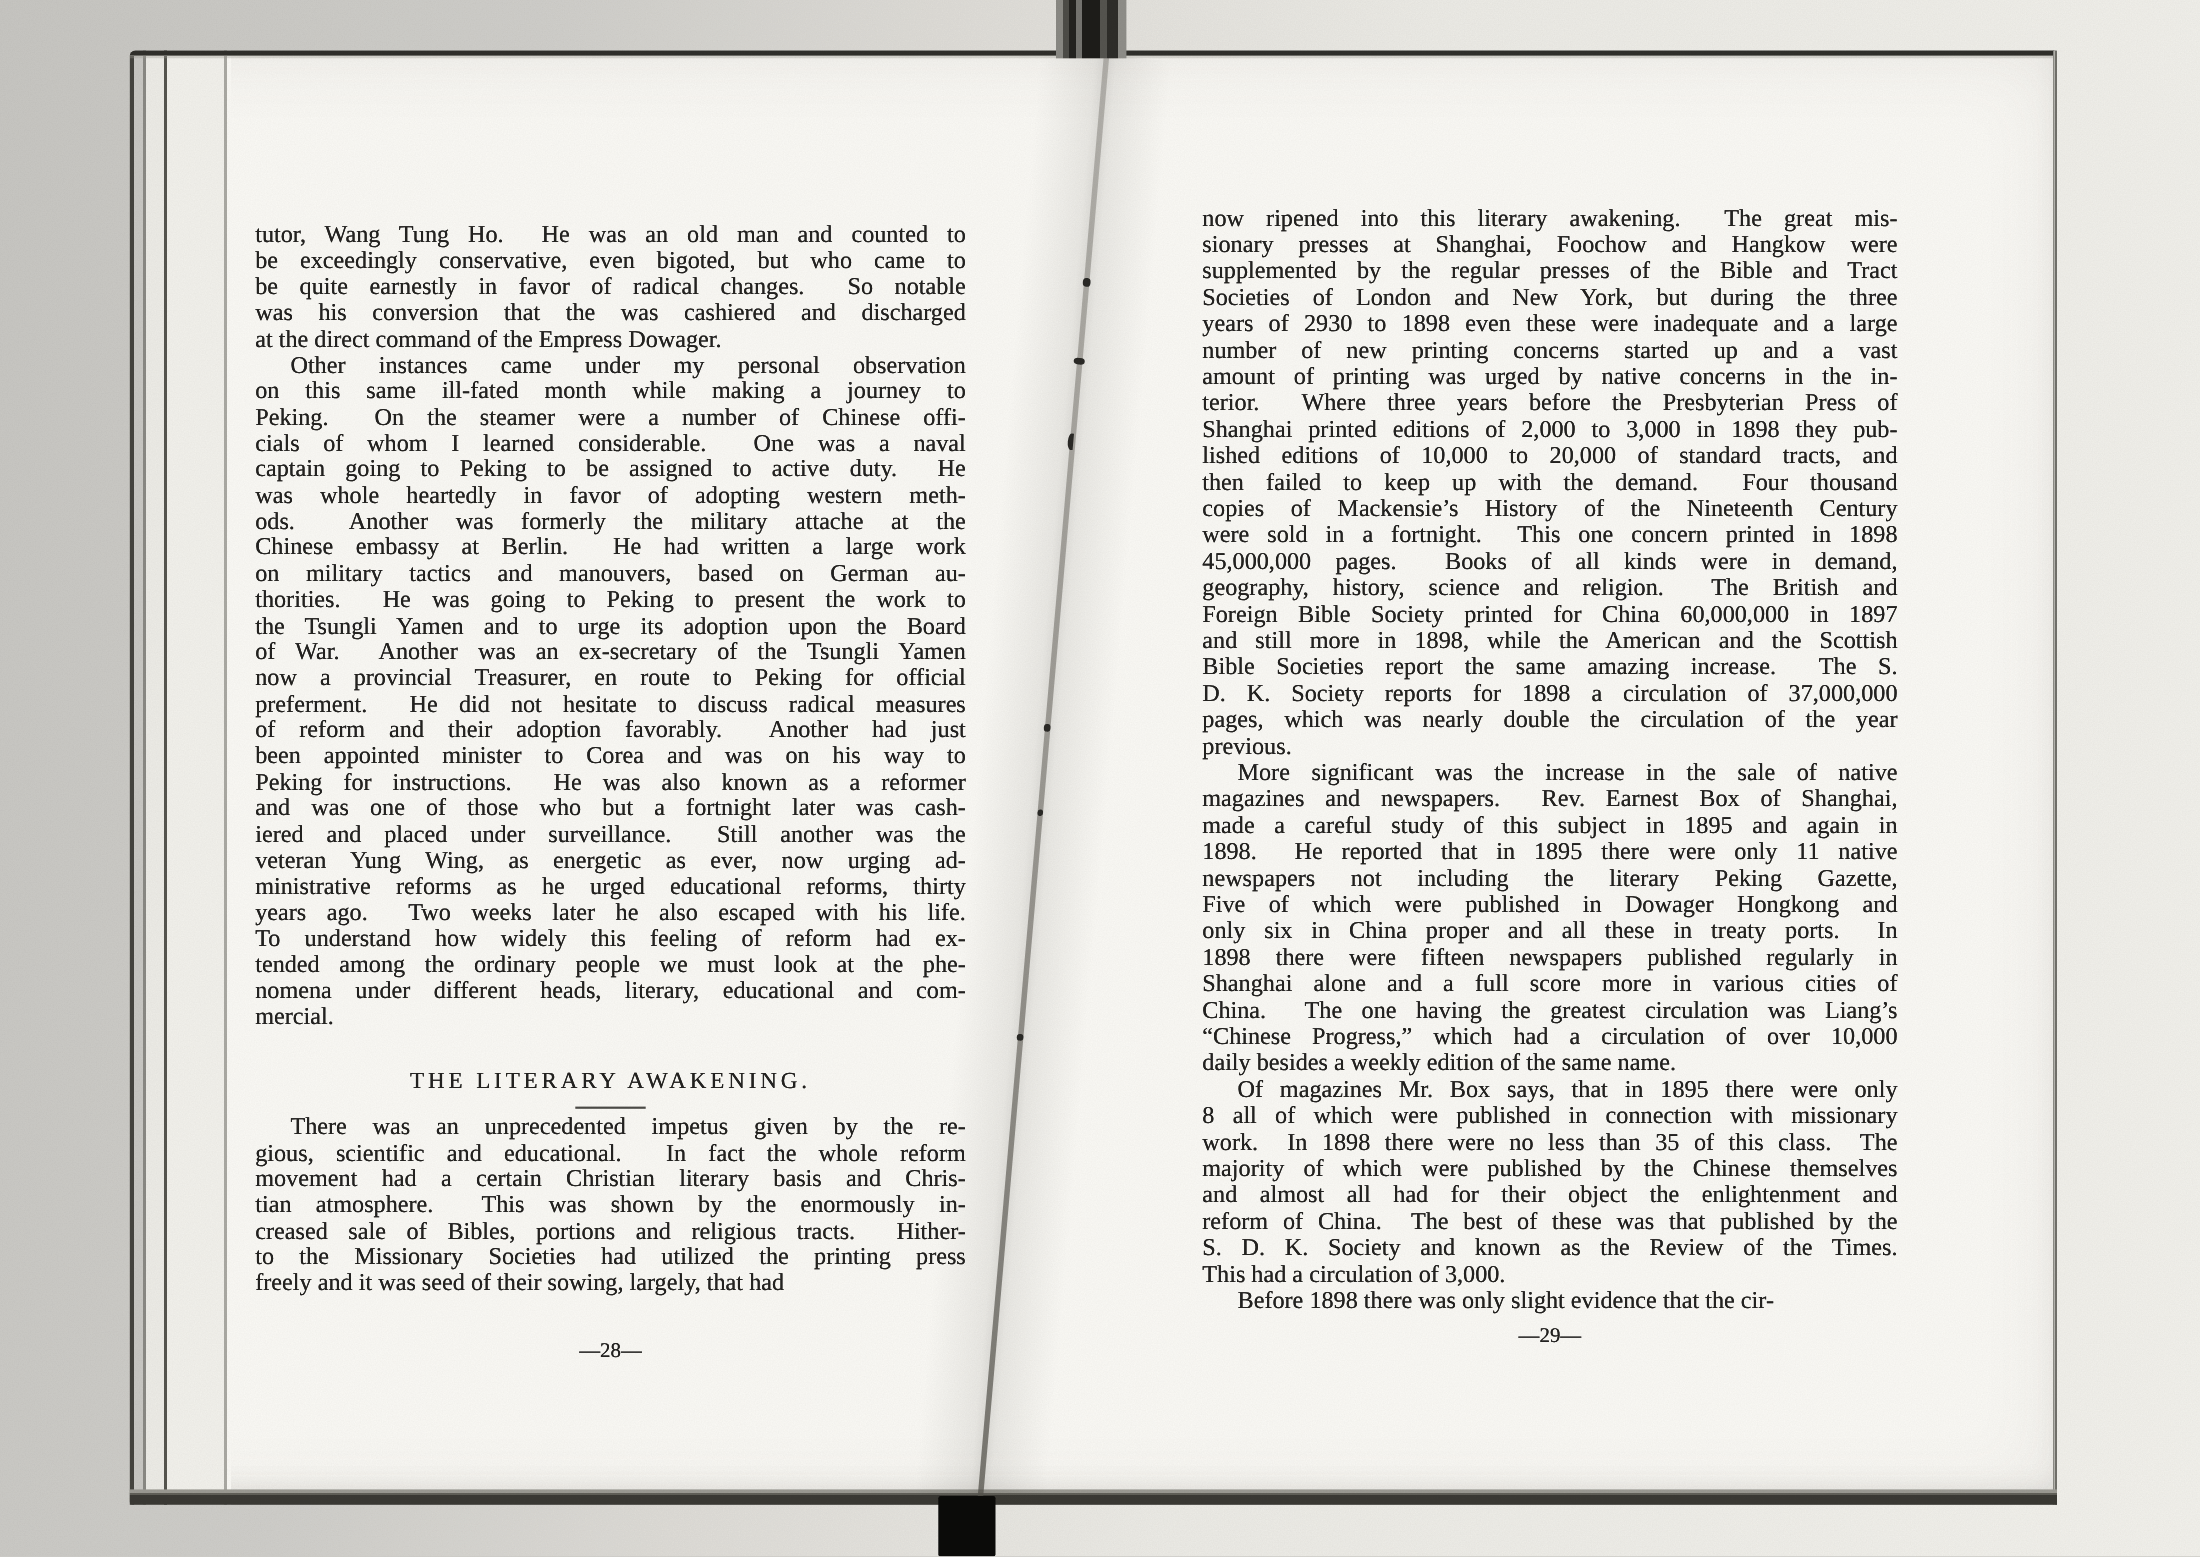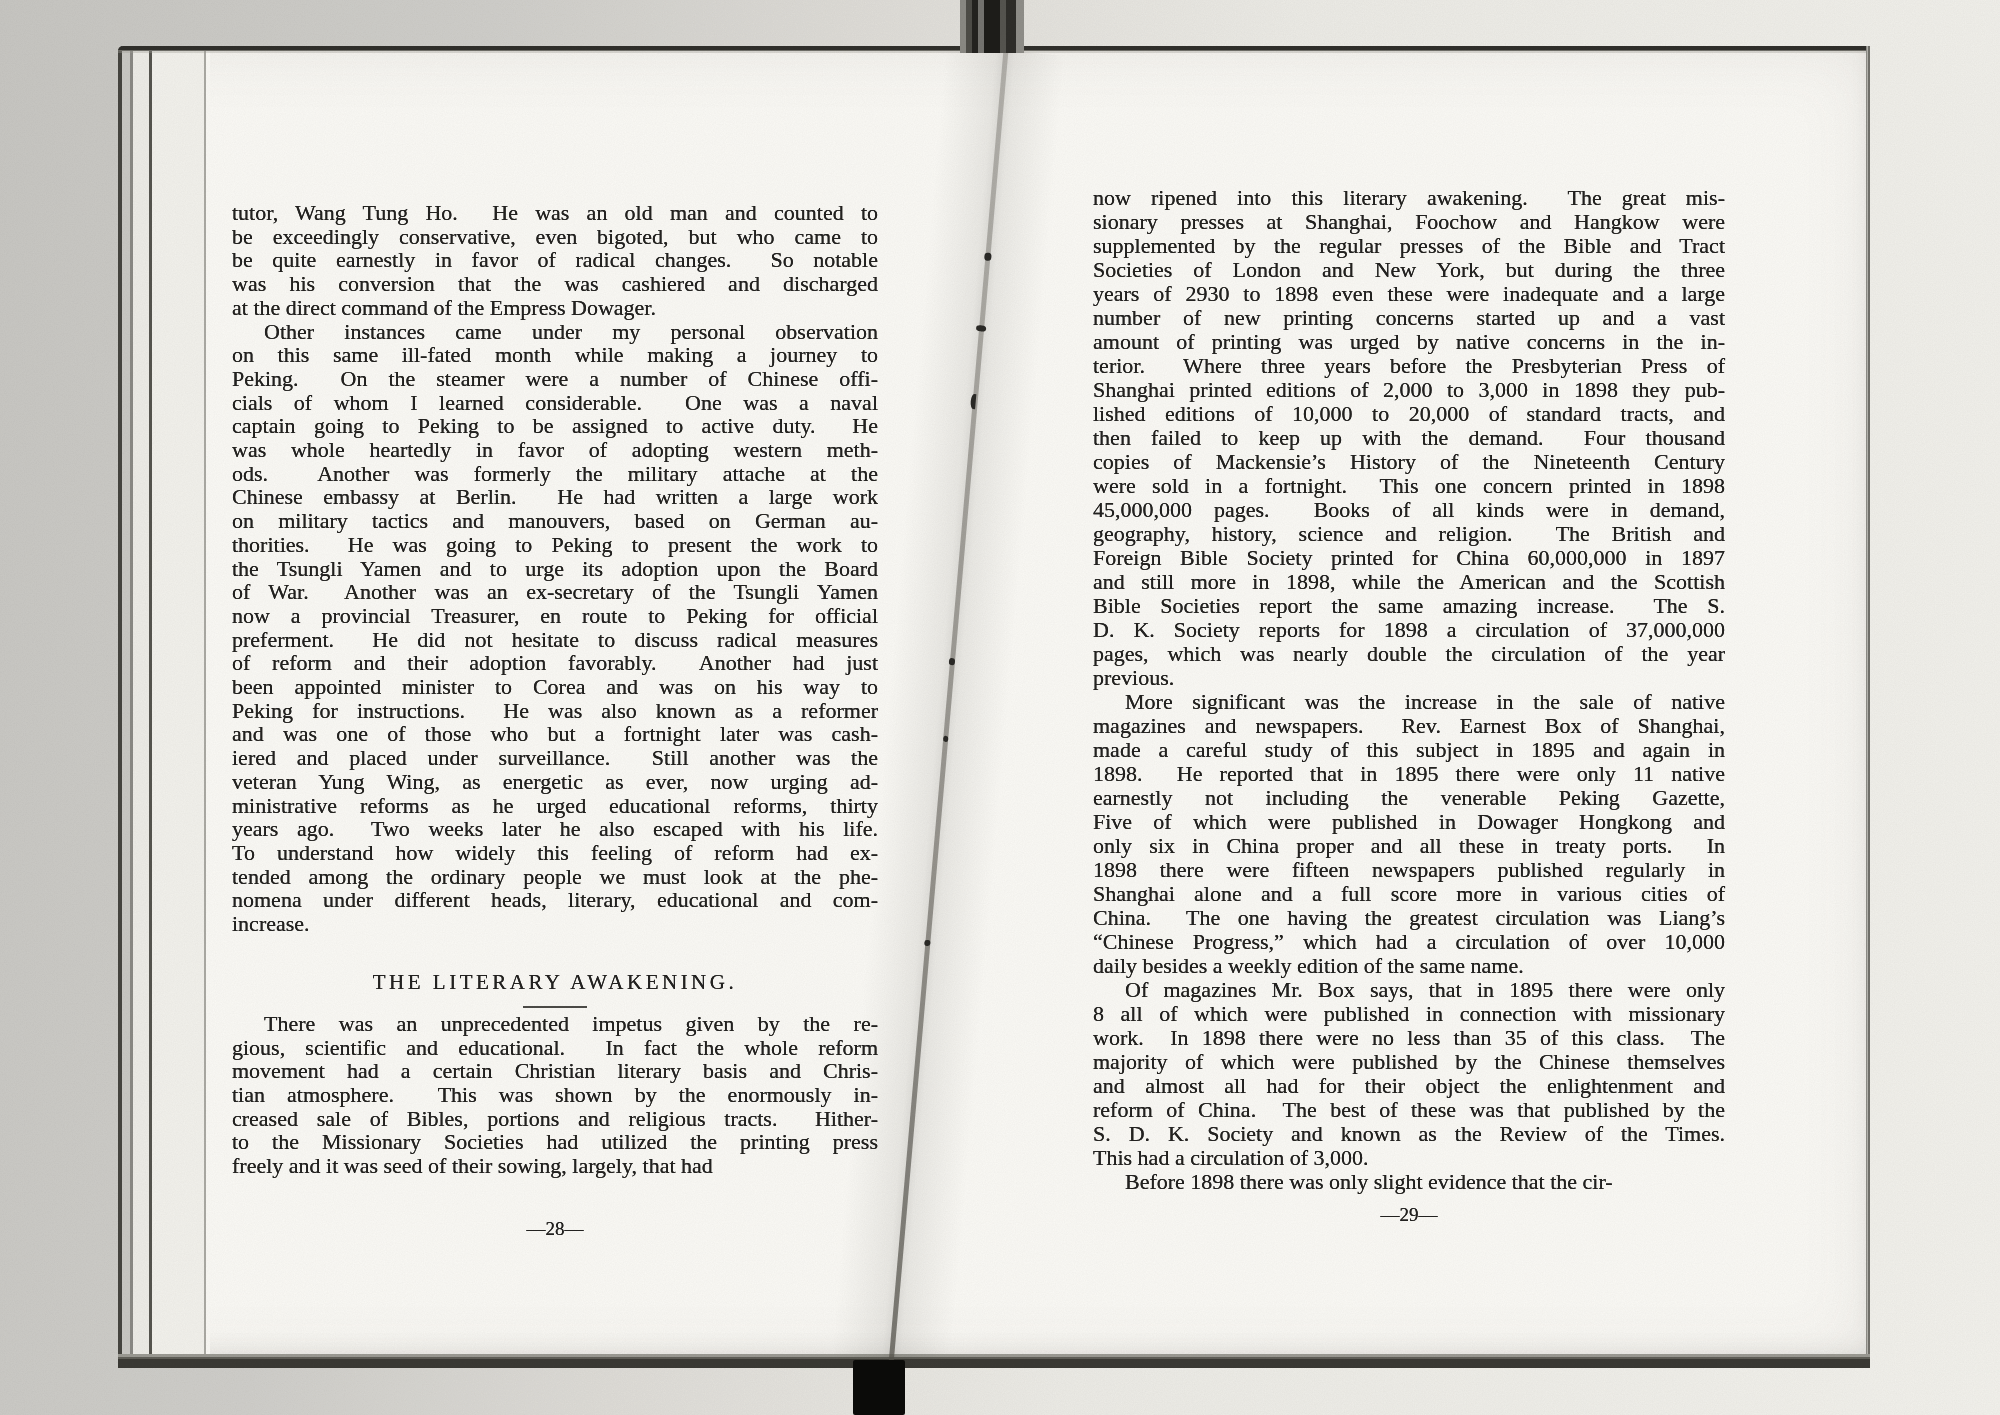--- a/index.html
+++ b/index.html
@@ -103,21 +103,21 @@
       <div class="text-line">been appointed minister to Corea and was on his way to</div>
       <div class="text-line">Peking for instructions.&nbsp; He was also known as a reformer</div>
       <div class="text-line">and was one of those who but a fortnight later was cash-</div>
       <div class="text-line">iered and placed under surveillance.&nbsp; Still another was the</div>
       <div class="text-line">veteran Yung Wing, as energetic as ever, now urging ad-</div>
       <div class="text-line">ministrative reforms as he urged educational reforms, thirty</div>
       <div class="text-line">years ago.&nbsp; Two weeks later he also escaped with his life.</div>
       <div class="text-line">To understand how widely this feeling of reform had ex-</div>
       <div class="text-line">tended among the ordinary people we must look at the phe-</div>
       <div class="text-line">nomena under different heads, literary, educational and com-</div>
-      <div class="text-line last">increase.</div>
+      <div class="text-line last">mercial.</div>
       <div class="section-heading">THE LITERARY AWAKENING.</div>
       <div class="heading-rule"></div>
       <div class="text-line indent">There was an unprecedented impetus given by the re-</div>
       <div class="text-line">gious, scientific and educational.&nbsp; In fact the whole reform</div>
       <div class="text-line">movement had a certain Christian literary basis and Chris-</div>
       <div class="text-line">tian atmosphere.&nbsp; This was shown by the enormously in-</div>
       <div class="text-line">creased sale of Bibles, portions and religious tracts.&nbsp; Hither-</div>
       <div class="text-line">to the Missionary Societies had utilized the printing press</div>
       <div class="text-line last">freely and it was seed of their sowing, largely, that had</div>
     </div>
@@ -142,21 +142,21 @@
       <div class="text-line">Foreign Bible Society printed for China 60,000,000 in 1897</div>
       <div class="text-line">and still more in 1898, while the American and the Scottish</div>
       <div class="text-line">Bible Societies report the same amazing increase.&nbsp; The S.</div>
       <div class="text-line">D. K. Society reports for 1898 a circulation of 37,000,000</div>
       <div class="text-line">pages, which was nearly double the circulation of the year</div>
       <div class="text-line last">previous.</div>
       <div class="text-line indent">More significant was the increase in the sale of native</div>
       <div class="text-line">magazines and newspapers.&nbsp; Rev. Earnest Box of Shanghai,</div>
       <div class="text-line">made a careful study of this subject in 1895 and again in</div>
       <div class="text-line">1898.&nbsp; He reported that in 1895 there were only 11 native</div>
-      <div class="text-line">earnestly not including the venerable Peking Gazette,</div>
+      <div class="text-line">newspapers not including the literary Peking Gazette,</div>
       <div class="text-line">Five of which were published in Dowager Hongkong and</div>
       <div class="text-line">only six in China proper and all these in treaty ports.&nbsp; In</div>
       <div class="text-line">1898 there were fifteen newspapers published regularly in</div>
       <div class="text-line">Shanghai alone and a full score more in various cities of</div>
       <div class="text-line">China.&nbsp; The one having the greatest circulation was Liang’s</div>
       <div class="text-line">“Chinese Progress,” which had a circulation of over 10,000</div>
       <div class="text-line last">daily besides a weekly edition of the same name.</div>
       <div class="text-line indent">Of magazines Mr. Box says, that in 1895 there were only</div>
       <div class="text-line">8 all of which were published in connection with missionary</div>
       <div class="text-line">work.&nbsp; In 1898 there were no less than 35 of this class.&nbsp; The</div>

